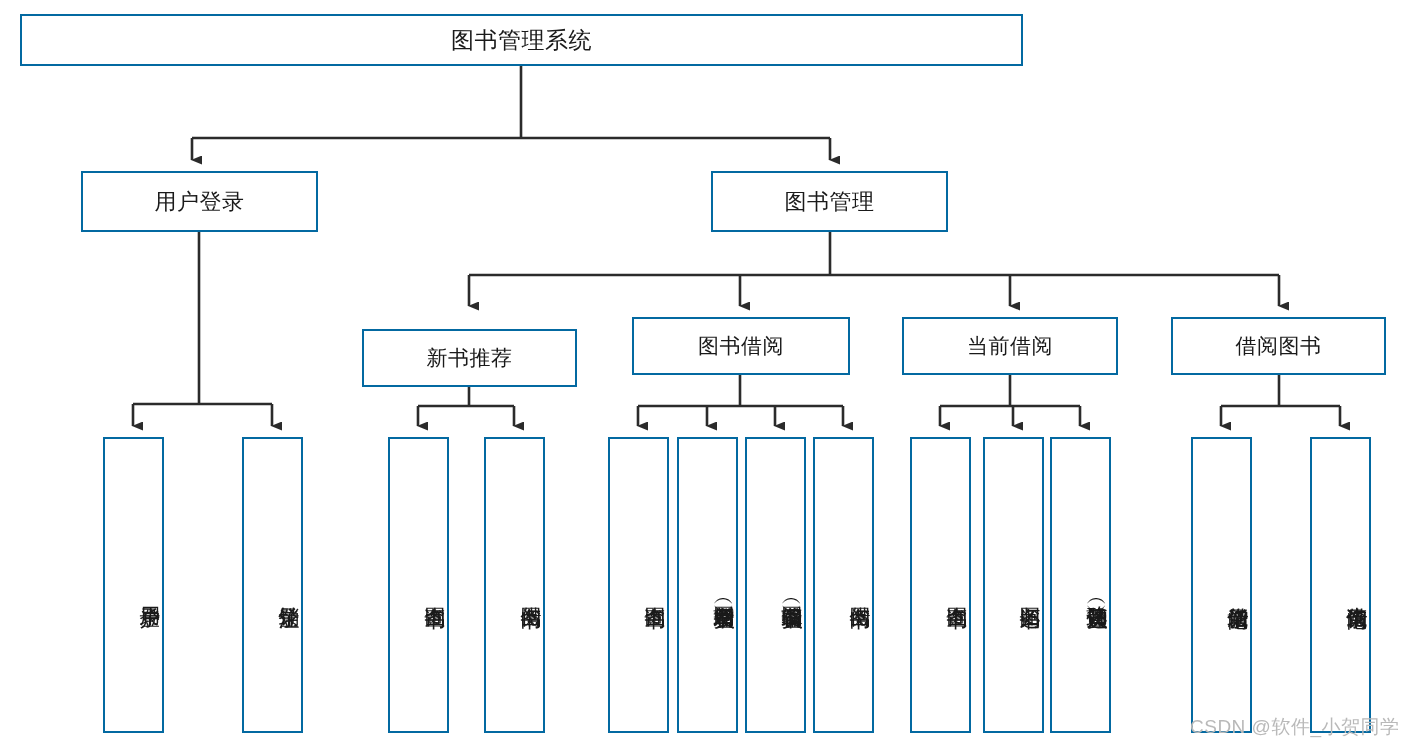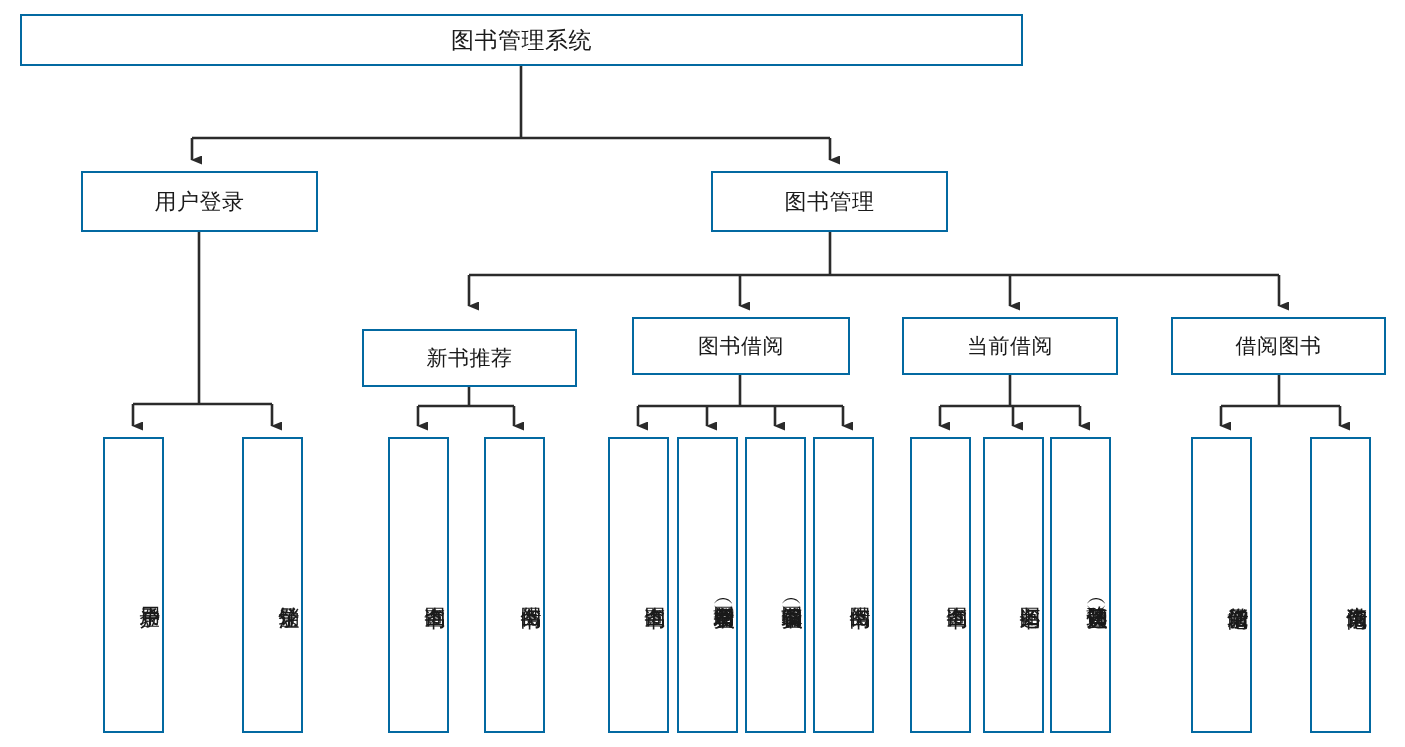--- a/index.html
+++ b/index.html
@@ -179,14 +179,15 @@
   <div class="node leaf" style="left:1050px; top:437px; width:61px; height:296px;">
     <span class="node-label">确认归还（管理员）</span>
   </div>
   <div class="node leaf" style="left:1191px; top:437px; width:61px; height:296px;">
     <span class="node-label">新增借阅记录</span>
   </div>
   <div class="node leaf" style="left:1310px; top:437px; width:61px; height:296px;">
     <span class="node-label">查询借阅记录</span>
   </div>
 
+  <div class="watermark" style="left:1190px; top:714px;">CSDN @软件_小贺同学</div>
 
 </div>
 
 </body></html>

